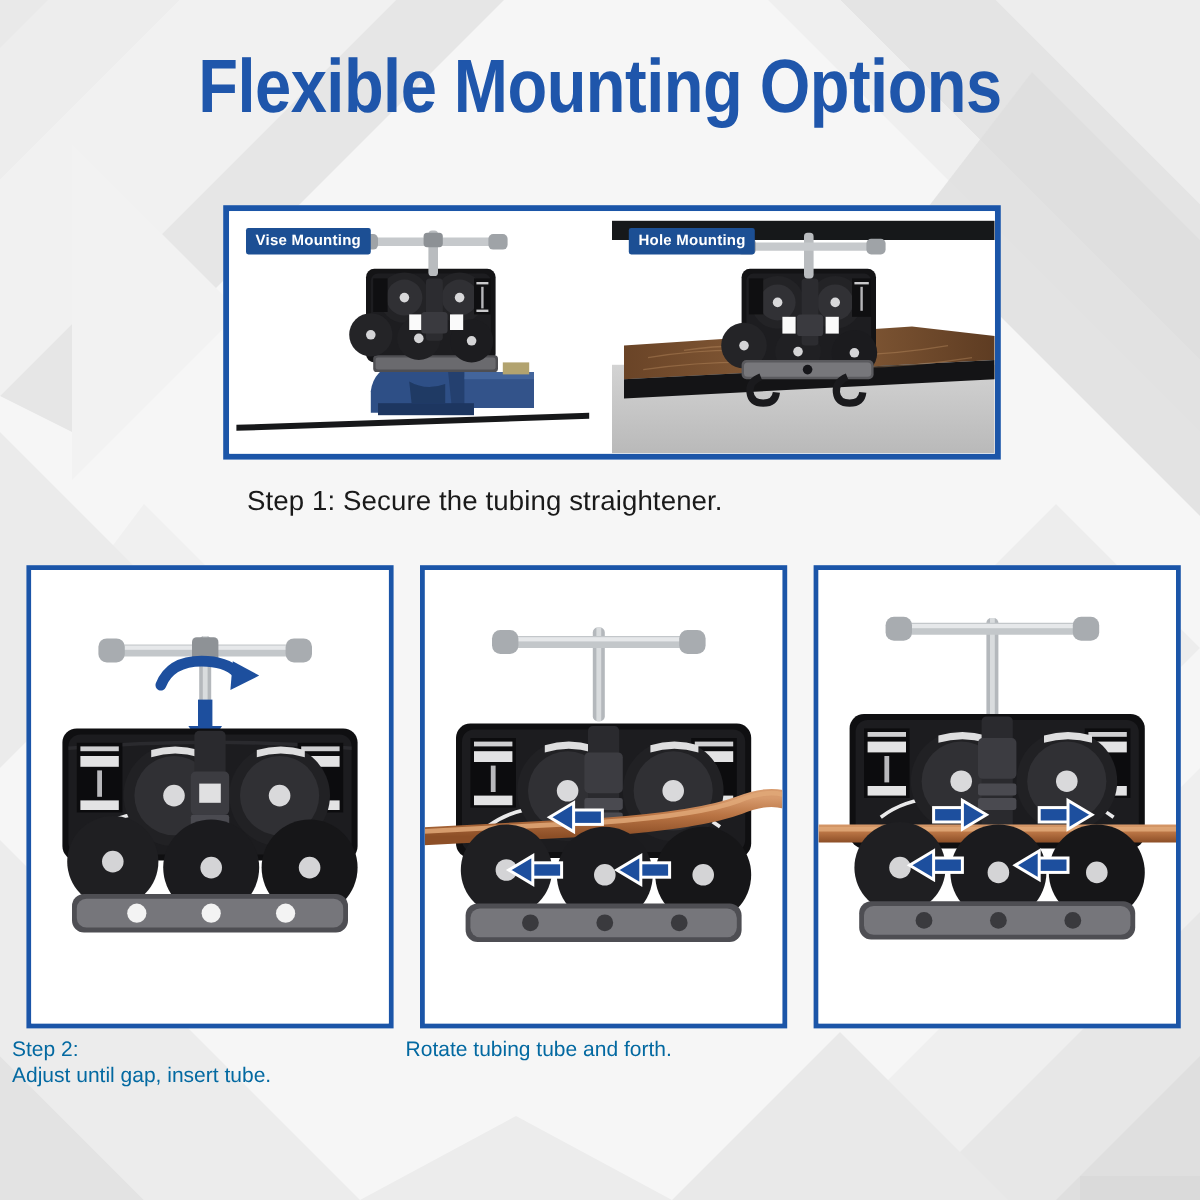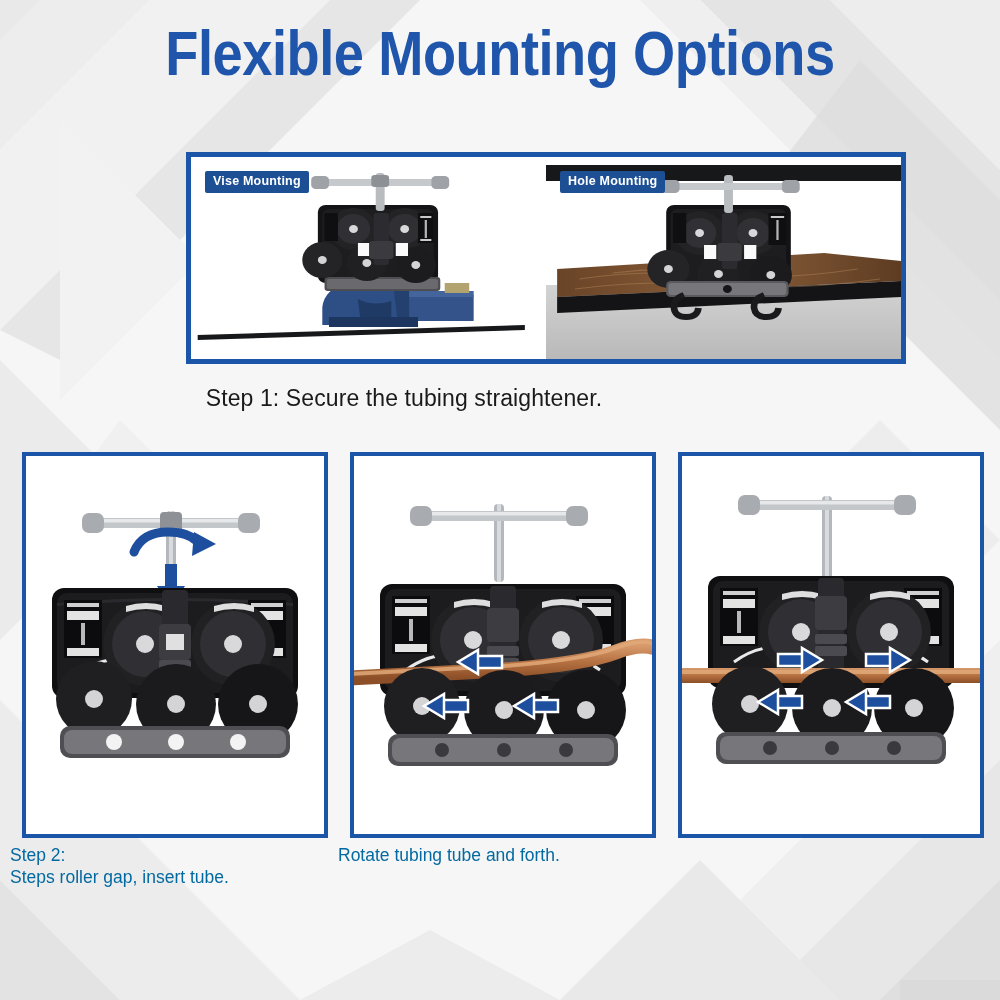--- a/index.html
+++ b/index.html
@@ -5,35 +5,35 @@
   html,body{margin:0;padding:0;}
   body{
     width:1000px;height:1000px;overflow:hidden;position:relative;
     font-family:"Liberation Sans","DejaVu Sans",sans-serif;
     background:#f2f2f2;
   }
   
   #bg{position:absolute;inset:0;z-index:0;background:#f4f4f4;}
   #bg svg{display:block;width:1000px;height:1000px;}
 
-  #content{position:absolute;inset:0;z-index:2;}
+  #content{position:absolute;inset:0;z-index:2;margin-top:19px;}
 
   
   .title{
     position:absolute;left:0;top:22px;width:1000px;text-align:center;
     font-family:"Liberation Sans Narrow","Liberation Sans",sans-serif;
     font-size:63px;font-weight:700;letter-spacing:-0.5px;
     color:#1f56ab;line-height:1;
     transform:scaleX(0.86);transform-origin:50% 50%;
     white-space:nowrap;
   }
 
   
   .top-panel{
-    position:absolute;left:186px;top:152px;width:720px;height:212px;
+    position:absolute;left:186px;top:152px;width:648px;height:212px;
     border:5px solid #1b55a8;background:#ffffff;box-sizing:border-box;
     display:flex;
   }
   .mount-cell{position:relative;flex:1 1 50%;overflow:hidden;background:#fff;}
   .mount-cell + .mount-cell{border-left:0;}
   .badge{
     position:absolute;left:14px;top:14px;z-index:6;
     background:#1c4f94;color:#ffffff;
     font-size:12.5px;font-weight:600;line-height:1;
     padding:4px 8px 5px 8px;border-radius:2px;
@@ -522,19 +522,19 @@
         <rect x="38" y="280" width="222" height="24" rx="8" fill="#76767b"></rect>
         <circle cx="88" cy="292" r="7" fill="#3a3a3e"></circle>
         <circle cx="150" cy="292" r="7" fill="#3a3a3e"></circle>
         <circle cx="212" cy="292" r="7" fill="#3a3a3e"></circle>
       </g>
     </svg>
   </div>
 
   <div class="cap" id="c2">
     <span class="l1">Step 2:</span>
-    <span class="l2">Steps roller gap, insert tube.</span>
+    <span class="l2">Adjust until gap, insert tube.</span>
   </div>
   <div class="cap" id="c3">
     <span class="l2">Rotate tubing tube and forth.</span>
   </div>
 
 </div>
 
 </body></html>

